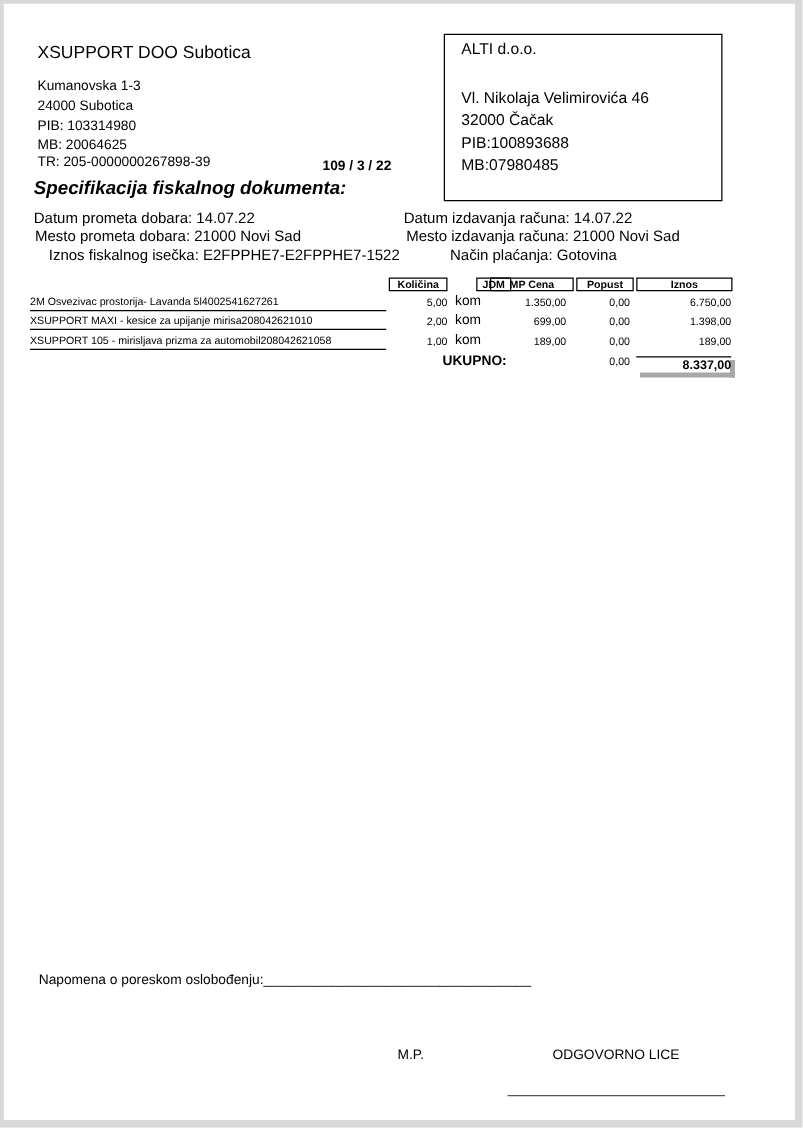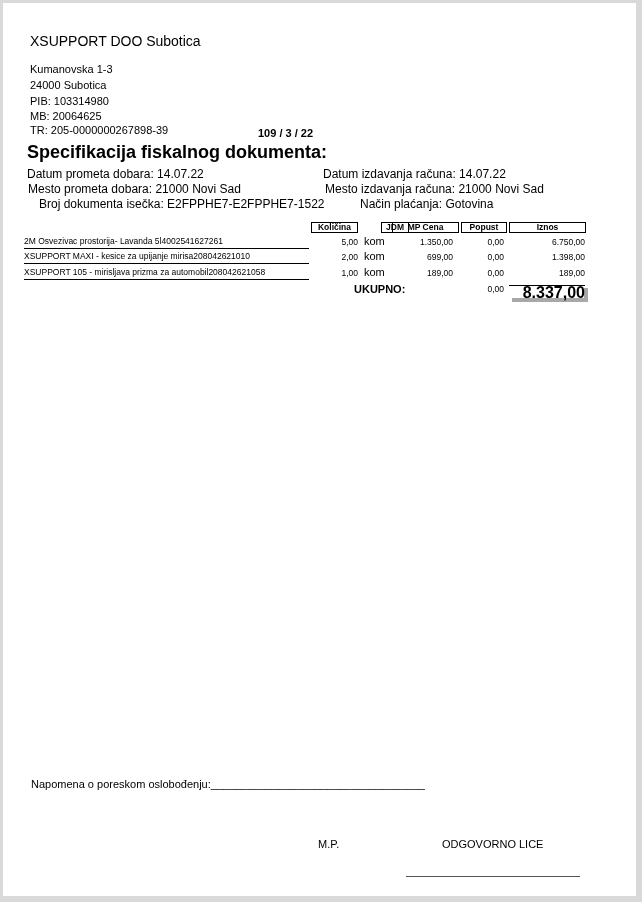--- a/index.html
+++ b/index.html
@@ -12,68 +12,75 @@
   }
   .abs { position:absolute; white-space:nowrap; }
   .seller-name { left:27px; top:30px; font-size:14px; }
   .seller-line { left:27px; font-size:11px; }
   .buyer-box {
     position:absolute; left:352px; top:24px; width:223px; height:134px;
     border:1px solid #000; box-sizing:border-box;
   }
   .buyer-name { left:13px; top:4px; font-size:12.5px; }
   .buyer-line { left:13px; font-size:12.5px; }
-  .doc-title { left:24px; top:139px; font-size:18px; font-weight:bold; }
+  .doc-title { left:24px; top:139px; font-size:15px; font-weight:bold;font-style:italic; }
   .doc-number { left:255px; top:124px; font-size:11px; font-weight:bold; }
   .meta { font-size:12px; }
   .tbl-head {
     position:absolute; top:219px; height:11px; border:1px solid #000; box-sizing:border-box;
     font-size:8.5px; font-weight:bold; text-align:center; line-height:9px;
   }
   .row-text { font-size:8.5px; }
   .row-line { position:absolute; left:21px; width:285px; height:1px; background:#000; }
   .num { font-size:8.5px; text-align:right; }
   .kom { font-size:11px; }
   .total-label { font-size:11px; font-weight:bold;margin-left:31px; }
   .total-box {
     position:absolute; left:506px; top:282px; width:76px; height:13px;
     border-top:1px solid #000; box-sizing:border-box;
-    font-size:16px; font-weight:bold; text-align:right; line-height:13px;
+    font-size:10px; font-weight:bold; text-align:right; line-height:13px;
   }
   .total-shadow-r { position:absolute; left:581px; top:285px; width:4px; height:14px; background:#a8a8a8; }
   .total-shadow-b { position:absolute; left:509px; top:295px; width:76px; height:4px; background:#a8a8a8; }
   .footer-note { left:28px; top:775px; font-size:11px; }
   .mp { left:315px; top:835px; font-size:11px; }
   .odg { left:439px; top:835px; font-size:11px; }
   .sign-line { position:absolute; left:403px; top:873px; width:174px; height:1px; background:#555; }
 </style>
 </head>
 <body>
 
 <div class="page">
 
   <div class="abs seller-name">XSUPPORT DOO Subotica</div>
   <div class="abs seller-line" style="top:60px">Kumanovska 1-3</div>
   <div class="abs seller-line" style="top:76px">24000 Subotica</div>
   <div class="abs seller-line" style="top:92px">PIB:  103314980</div>
   <div class="abs seller-line" style="top:107px">MB:  20064625</div>
   <div class="abs seller-line" style="top:121px">TR:  205-0000000267898-39</div>
 
+  <div class="buyer-box">
+    <div class="abs buyer-name">ALTI d.o.o.</div>
+    <div class="abs buyer-line" style="top:43px">Vl. Nikolaja Velimirovića 46</div>
+    <div class="abs buyer-line" style="top:61px">32000 Čačak</div>
+    <div class="abs buyer-line" style="top:79px">PIB:100893688</div>
+    <div class="abs buyer-line" style="top:97px">MB:07980485</div>
+  </div>
 
   <div class="abs doc-title">Specifikacija fiskalnog dokumenta:</div>
   <div class="abs doc-number">109 / 3 / 22</div>
 
   <div class="abs meta" style="left:24px; top:164px">
     <span>Datum prometa dobara:</span> <span>14.07.22</span>
   </div>
   <div class="abs meta" style="left:25px; top:179px">
     <span>Mesto prometa dobara:</span> <span>21000 Novi Sad</span>
   </div>
   <div class="abs meta" style="left:36px; top:194px">
-    <span>Broj dokumenta isečka:</span> <span>E2FPPHE7-E2FPPHE7-1522</span>
+    <span>Iznos fiskalnog isečka:</span> <span>E2FPPHE7-E2FPPHE7-1522</span>
   </div>
 
   <div class="abs meta" style="left:320px; top:164px">
     <span>Datum izdavanja računa:</span> <span>14.07.22</span>
   </div>
   <div class="abs meta" style="left:322px; top:179px">
     <span>Mesto izdavanja računa:</span> <span>21000 Novi Sad</span>
   </div>
   <div class="abs meta" style="left:357px; top:194px">
     <span>Način plaćanja:</span> <span>Gotovina</span>

